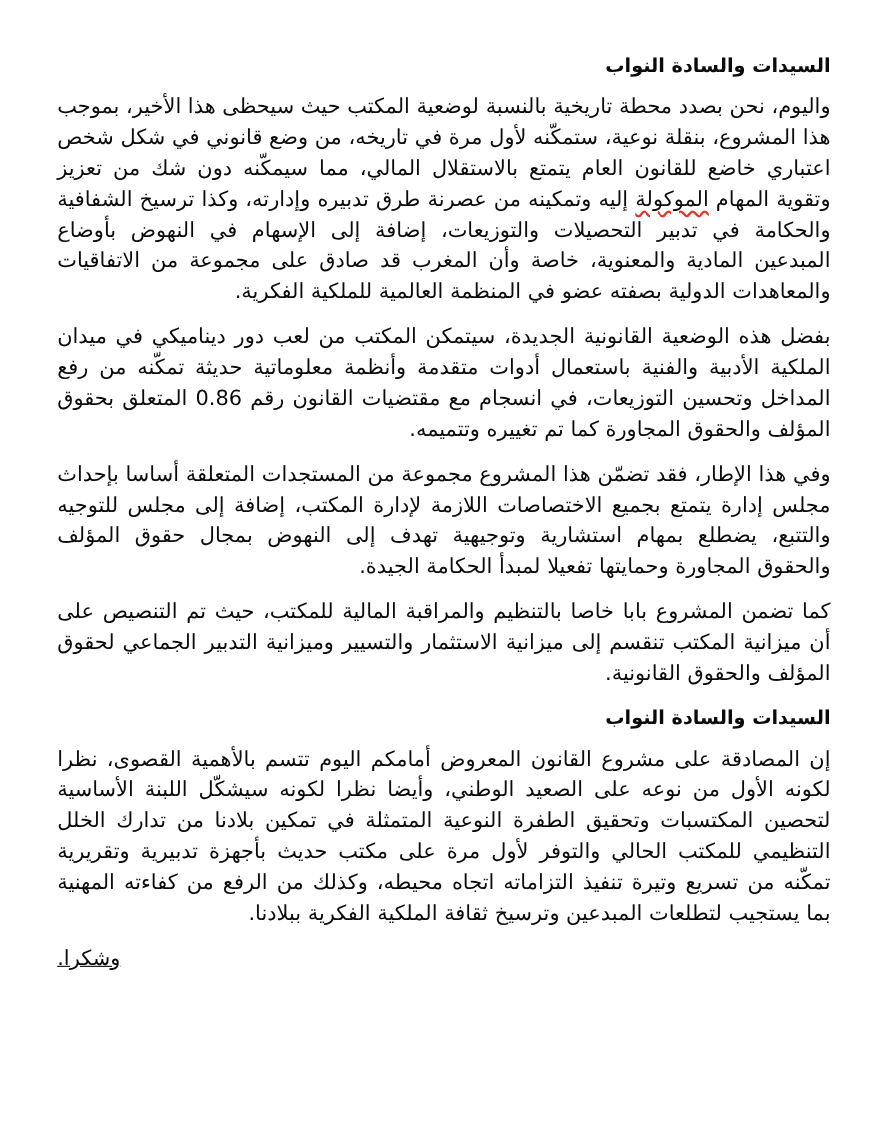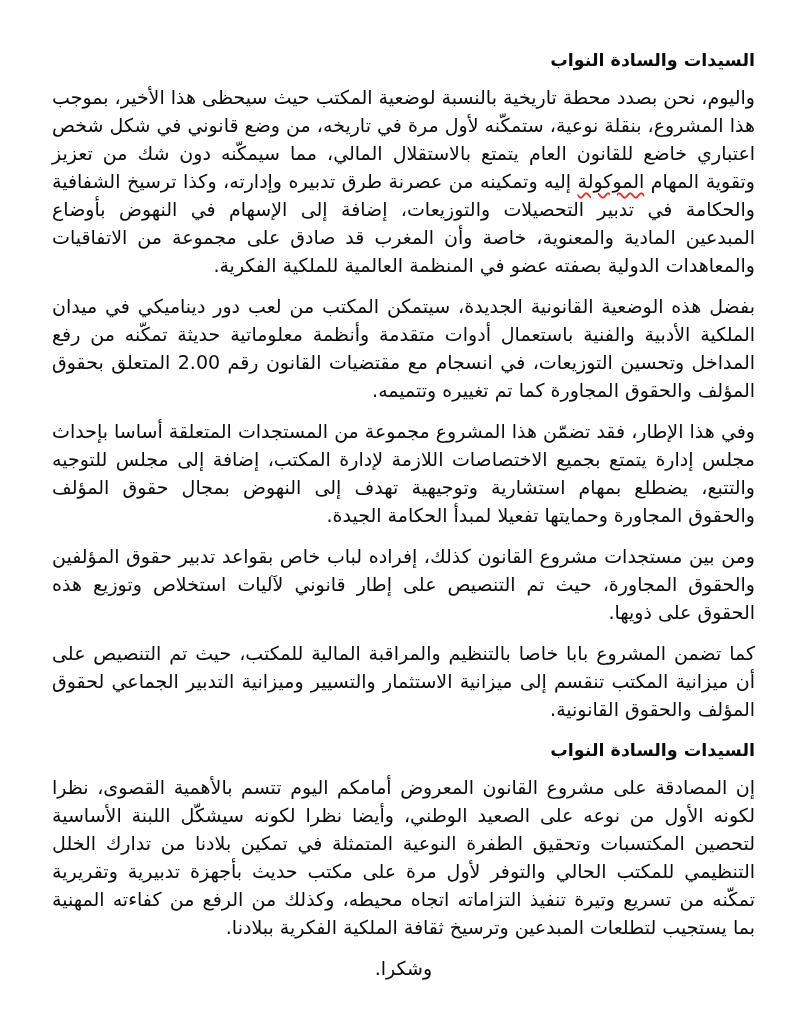--- a/index.html
+++ b/index.html
@@ -34,45 +34,45 @@
   }
   .para {
     font-size: 19px;
     line-height: 28px;
     text-align: justify;
     text-justify: inter-word;
     margin: 0 0 13px 0;
     color: #0b0b0b;
   }
   .para.closing {
-    text-align: center;
+    text-align: left;
     margin-bottom: 0;
+    text-decoration: underline;
   }
   .misspelled {
     text-decoration-line: underline;
     text-decoration-style: wavy;
     text-decoration-color: #e3362a;
     text-decoration-thickness: 1.5px;
     text-underline-offset: 4px;
   }
 </style>
 </head>
 <body>
 
 <div class="page">
 
   <h2 class="heading">السيدات والسادة النواب</h2>
 
   <p class="para"><span>واليوم، نحن بصدد محطة تاريخية بالنسبة لوضعية المكتب حيث سيحظى هذا الأخير، بموجب هذا المشروع، بنقلة نوعية، ستمكّنه لأول مرة في تاريخه، من وضع قانوني في شكل شخص اعتباري خاضع للقانون العام يتمتع بالاستقلال المالي، مما سيمكّنه دون شك من تعزيز وتقوية المهام </span><span class="misspelled">الموكولة</span><span> إليه وتمكينه من عصرنة طرق تدبيره وإدارته، وكذا ترسيخ الشفافية والحكامة في تدبير التحصيلات والتوزيعات، إضافة إلى الإسهام في النهوض بأوضاع المبدعين المادية والمعنوية، خاصة وأن المغرب قد صادق على مجموعة من الاتفاقيات والمعاهدات الدولية بصفته عضو في المنظمة العالمية للملكية الفكرية.</span></p>
 
-  <p class="para">بفضل هذه الوضعية القانونية الجديدة، سيتمكن المكتب من لعب دور ديناميكي في ميدان الملكية الأدبية والفنية باستعمال أدوات متقدمة وأنظمة معلوماتية حديثة تمكّنه من رفع المداخل وتحسين التوزيعات، في انسجام مع مقتضيات القانون رقم 2.00 المتعلق بحقوق المؤلف والحقوق المجاورة كما تم تغييره وتتميمه.</p>
+  <p class="para">بفضل هذه الوضعية القانونية الجديدة، سيتمكن المكتب من لعب دور ديناميكي في ميدان الملكية الأدبية والفنية باستعمال أدوات متقدمة وأنظمة معلوماتية حديثة تمكّنه من رفع المداخل وتحسين التوزيعات، في انسجام مع مقتضيات القانون رقم 0.86 المتعلق بحقوق المؤلف والحقوق المجاورة كما تم تغييره وتتميمه.</p>
 
   <p class="para">وفي هذا الإطار، فقد تضمّن هذا المشروع مجموعة من المستجدات المتعلقة أساسا بإحداث مجلس إدارة يتمتع بجميع الاختصاصات اللازمة لإدارة المكتب، إضافة إلى مجلس للتوجيه والتتبع، يضطلع بمهام استشارية وتوجيهية تهدف إلى النهوض بمجال حقوق المؤلف والحقوق المجاورة وحمايتها تفعيلا لمبدأ الحكامة الجيدة.</p>
 
-  <p class="para">ومن بين مستجدات مشروع القانون كذلك، إفراده لباب خاص بقواعد تدبير حقوق المؤلفين والحقوق المجاورة، حيث تم التنصيص على إطار قانوني لآليات استخلاص وتوزيع هذه الحقوق على ذويها.</p>
 
   <p class="para">كما تضمن المشروع بابا خاصا بالتنظيم والمراقبة المالية للمكتب، حيث تم التنصيص على أن ميزانية المكتب تنقسم إلى ميزانية الاستثمار والتسيير وميزانية التدبير الجماعي لحقوق المؤلف والحقوق القانونية.</p>
 
 
   <h2 class="heading second">السيدات والسادة النواب</h2>
 
   <p class="para">إن المصادقة على مشروع القانون المعروض أمامكم اليوم تتسم بالأهمية القصوى، نظرا لكونه الأول من نوعه على الصعيد الوطني، وأيضا نظرا لكونه سيشكّل اللبنة الأساسية لتحصين المكتسبات وتحقيق الطفرة النوعية المتمثلة في تمكين بلادنا من تدارك الخلل التنظيمي للمكتب الحالي والتوفر لأول مرة على مكتب حديث بأجهزة تدبيرية وتقريرية تمكّنه من تسريع وتيرة تنفيذ التزاماته اتجاه محيطه، وكذلك من الرفع من كفاءته المهنية بما يستجيب لتطلعات المبدعين وترسيخ ثقافة الملكية الفكرية ببلادنا.</p>
 
   <p class="para closing">وشكرا.</p>
 

